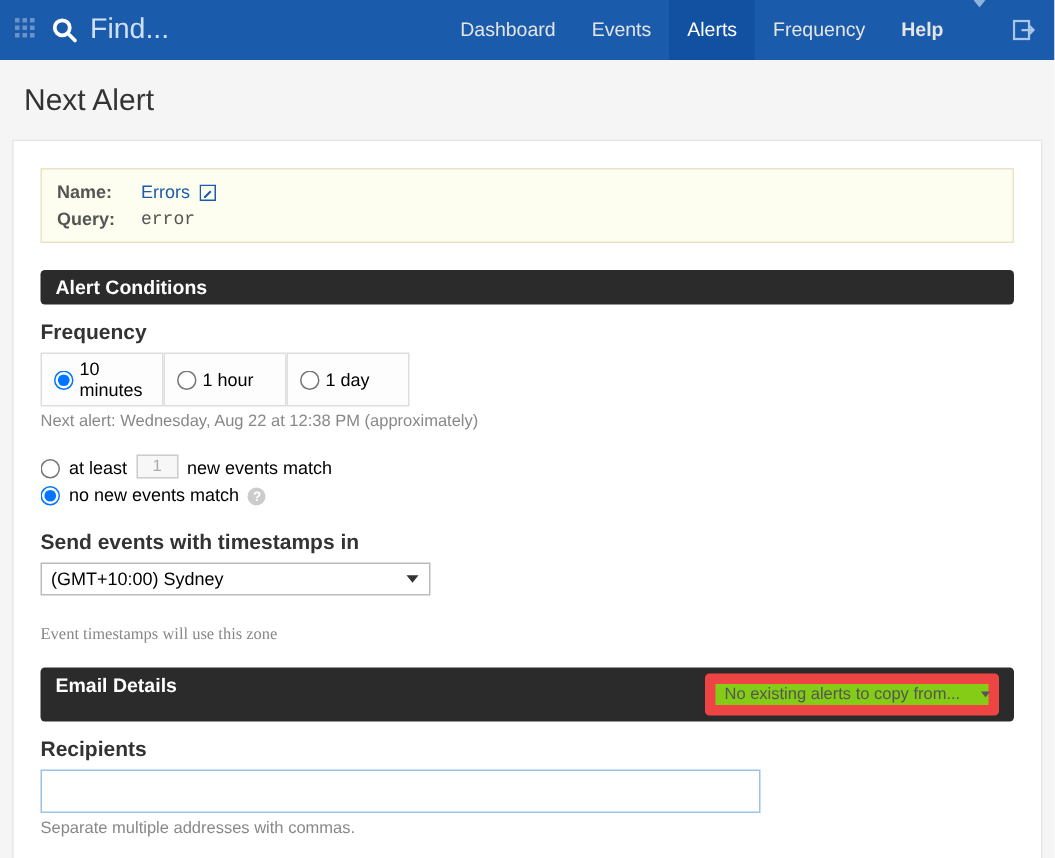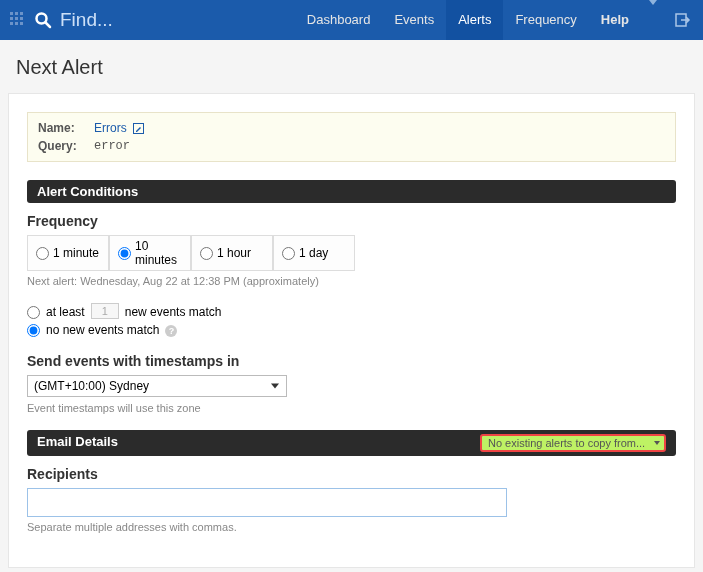--- a/index.html
+++ b/index.html
@@ -26,21 +26,21 @@
   
   .meta-box { border: 1px solid #e8e3c9; background: #fdfdf0; padding: 6px 10px; margin-bottom: 18px; }
   .meta-row { display:flex; align-items:center; gap: 6px; font-size:12px; line-height:18px;}
   .meta-label { color:#555; font-weight:bold; width:50px; }
   .meta-link { color:#1b5bab; cursor:pointer; }
   .edit-icon svg { display:inline-block; vertical-align:middle;}
   .meta-query { font-family: "Courier New", monospace; color:#555; }
   
   .section-header { background: #2b2b2b; color: #fff; font-weight: bold; font-size: 13px; padding: 4px 10px; border-radius: 3px; margin-bottom: 10px; display:flex; align-items:flex-start; }
   .section-header .hdr-spacer { flex:1; }
-  .copy-select { font-size:11px; background:#bef264; border:2px solid #ef4444; border-radius:3px; padding:1px 18px 1px 6px; color:#555; position:relative; appearance:none; }
+  .copy-select { font-size:11px; background:#84cc16; border:7px solid #ef4444; border-radius:3px; padding:1px 18px 1px 6px; color:#555; position:relative; appearance:none; }
   .copy-wrap { position:relative; }
   .copy-wrap::after { content:""; position:absolute; right:6px; top:50%; transform:translateY(-50%); border-left:3px solid transparent; border-right:3px solid transparent; border-top:4px solid #555; }
   .copy-wrap::before { content:""; position:absolute; right:6px; top:3px; border-left:3px solid transparent; border-right:3px solid transparent; border-bottom:4px solid #555; }
   
   .sub-label { font-weight:bold; font-size:14px; color:#333; margin-bottom:6px; }
   .freq-row { display:flex; gap:0; margin-bottom:4px; }
   .freq-opt { display:flex; align-items:center; gap:4px; border:1px solid #ddd; background:#fdfdfd; padding:3px 8px; width:82px; font-size:12px; }
   .freq-opt input { margin:0; }
   .hint { color:#888; font-size:11px; }
   
@@ -117,24 +117,20 @@
   </div>
 
   <div class="section-header">
     <span>Alert Conditions</span>
   </div>
 
   <div class="block">
     <div class="sub-label">Frequency</div>
     <div class="freq-row">
       <label class="freq-opt">
-          <input type="radio" name="freq" style="">
-          <span>1 minute</span>
-        </label>
-      <label class="freq-opt">
           <input type="radio" name="freq" checked="" style="">
           <span>10 minutes</span>
         </label>
       <label class="freq-opt">
           <input type="radio" name="freq" style="">
           <span>1 hour</span>
         </label>
       <label class="freq-opt">
           <input type="radio" name="freq" style="">
           <span>1 day</span>
@@ -157,21 +153,21 @@
     </div>
   </div>
 
   <div class="block">
     <div class="sub-label">Send events with timestamps in</div>
     <div class="tz-wrap">
       <select class="tz-select">
         <option>(GMT+10:00) Sydney</option>
       </select>
     </div>
-    <div class="hint" style="margin-top:5px;">Event timestamps will use this zone</div>
+    <div class="hint" style="margin-top:20px;font-family:Liberation Serif, serif;">Event timestamps will use this zone</div>
   </div>
 
   <div class="section-header">
     <span>Email Details</span>
     <span class="hdr-spacer"></span>
     <span class="copy-wrap">
       <select class="copy-select">
         <option>No existing alerts to copy from...</option>
       </select>
     </span>

